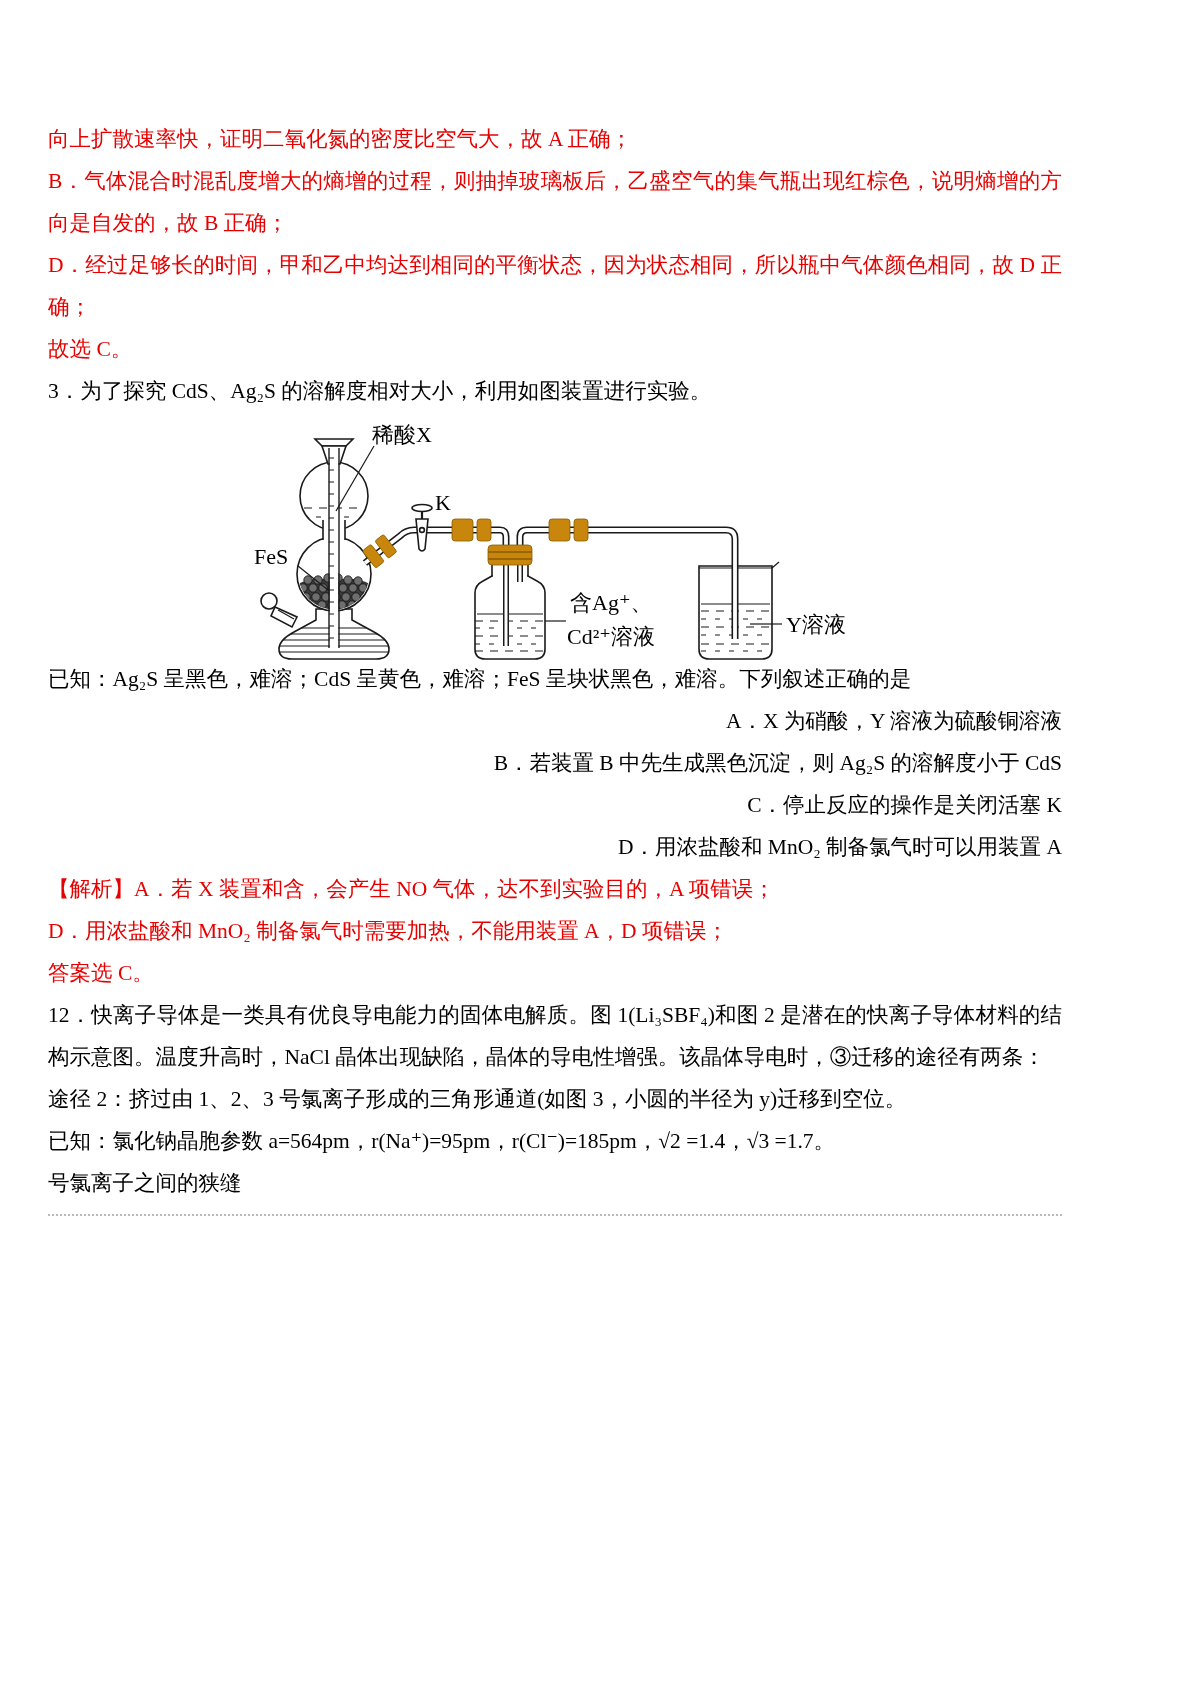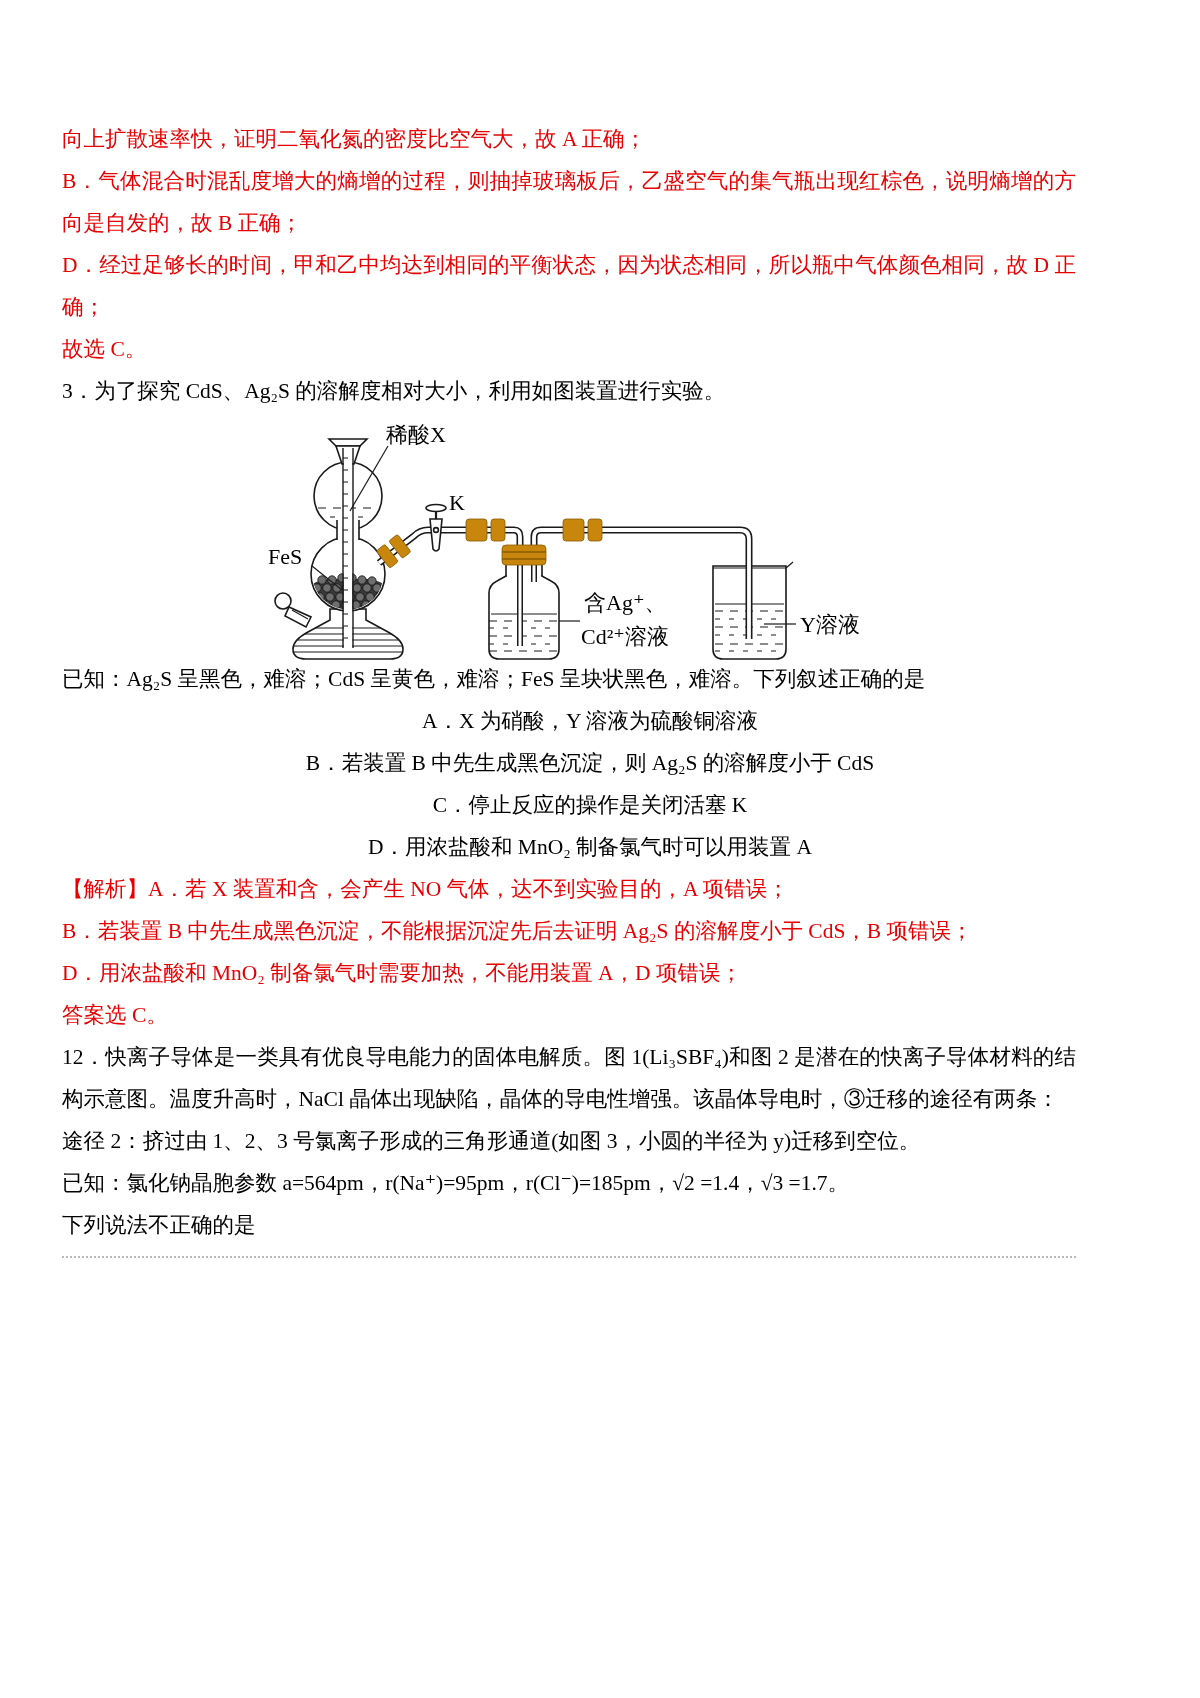--- a/index.html
+++ b/index.html
@@ -1,24 +1,24 @@
 <!DOCTYPE html>
 <html style="--red: #e60000; --orange: #c8860d;"><head>
 <meta charset="utf-8">
 <style>
   :root{ --red:#e60000; --orange:#c8860d; --ink:#1a1a1a; }
   html,body{margin:0;padding:0;}
   body{
     width:1200px;height:1698px;background:#ffffff;overflow:hidden;
     font-family:"Liberation Serif","DejaVu Serif",serif;color:#000;
   }
-  .content{padding:118px 90px 0 62px;width:1014px;box-sizing:content-box;}
+  .content{padding:118px 90px 0 48px;width:1014px;box-sizing:content-box;}
   p.line{margin:0;font-size:21.5px;line-height:42px;text-align:justify;word-break:break-all;}
   p.red{color:var(--red);}
-  p.opt{padding-left:42px;text-align:center;}
+  p.opt{padding-left:42px;text-align:right;}
   .diagram-wrap{position:relative;height:246px;}
   .diagram-wrap svg{position:absolute;left:204px;top:6px;}
   .page-sep{margin-top:10px;border-top:2.5px dotted #b9b9b9;width:100%;height:0;}
   
   .ln{stroke:var(--ink);fill:none;stroke-width:1.6px;}
   .thin{stroke:var(--ink);fill:none;stroke-width:1.2px;}
   .vessel{fill:#fff;stroke:var(--ink);stroke-width:1.6px;}
   .tubeO{stroke:var(--ink);stroke-width:7px;fill:none;stroke-linejoin:round;}
   .tubeI{stroke:#fff;stroke-width:3.8px;fill:none;stroke-linejoin:round;}
   .dash{stroke:var(--ink);stroke-width:1.2px;fill:none;stroke-dasharray:8 7;}
@@ -200,23 +200,22 @@
     </svg>
   </div>
 
   <p class="line">已知：Ag₂S 呈黑色，难溶；CdS 呈黄色，难溶；FeS 呈块状黑色，难溶。下列叙述正确的是</p>
   <p class="line opt">A．X 为硝酸，Y 溶液为硫酸铜溶液</p>
   <p class="line opt">B．若装置 B 中先生成黑色沉淀，则 Ag₂S 的溶解度小于 CdS</p>
   <p class="line opt">C．停止反应的操作是关闭活塞 K</p>
   <p class="line opt">D．用浓盐酸和 MnO₂ 制备氯气时可以用装置 A</p>
 
   <p class="line red">【解析】A．若 X 装置和含，会产生 NO 气体，达不到实验目的，A 项错误；</p>
-  <p class="line red">B．若装置 B 中先生成黑色沉淀，不能根据沉淀先后去证明 Ag₂S 的溶解度小于 CdS，B 项错误；</p>
   <p class="line red">D．用浓盐酸和 MnO₂ 制备氯气时需要加热，不能用装置 A，D 项错误；</p>
   <p class="line red">答案选 C。</p>
 
   <p class="line">12．快离子导体是一类具有优良导电能力的固体电解质。图 1(Li₃SBF₄)和图 2 是潜在的快离子导体材料的结构示意图。温度升高时，NaCl 晶体出现缺陷，晶体的导电性增强。该晶体导电时，③迁移的途径有两条：</p>
   <p class="line">途径 2：挤过由 1、2、3 号氯离子形成的三角形通道(如图 3，小圆的半径为 y)迁移到空位。</p>
   <p class="line">已知：氯化钠晶胞参数 a=564pm，r(Na⁺)=95pm，r(Cl⁻)=185pm，√2 =1.4，√3 =1.7。</p>
-  <p class="line">下列说法不正确的是</p>
+  <p class="line">号氯离子之间的狭缝</p>
 
   <div class="page-sep"></div>
 </div>
 
 </body></html>

